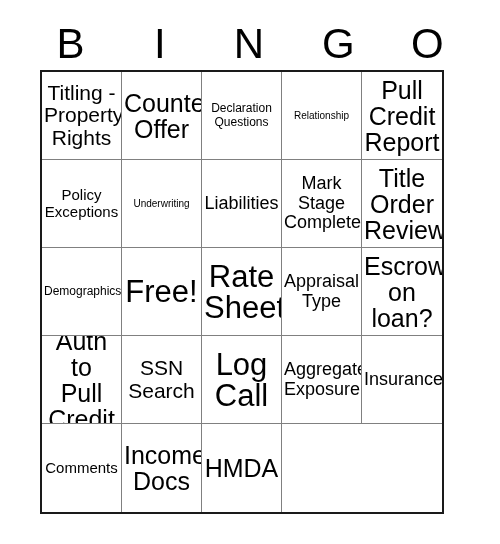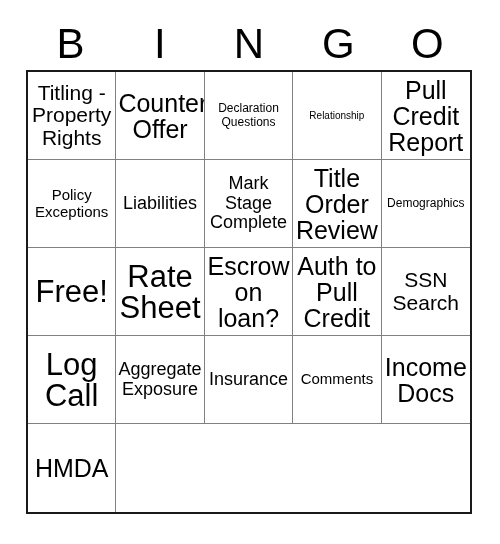--- a/index.html
+++ b/index.html
@@ -40,23 +40,23 @@
     line-height: 46px;
     font-weight: 400;
     letter-spacing: 0px;
     color: #000000;
     font-family: "Liberation Sans", sans-serif;
   }
 
   
   #bingo-grid {
     position: absolute;
-    left: 26px;
+    left: 40px;
     top: 70px;
-    width: 446px;
+    width: 404px;
     height: 444px;
     box-sizing: border-box;
     border: 2px solid #1a1a1a;
     background: #ffffff;
     display: grid;
     grid-template-columns: repeat(5, 1fr);
     grid-template-rows: repeat(5, 1fr);
   }
 
   .bingo-cell {
@@ -124,20 +124,23 @@
       </div>
       <div class="bingo-cell sz-xl">
         <span class="cell-text">Pull
 Credit
 Report</span>
       </div>
       <div class="bingo-cell sz-sm">
         <span class="cell-text">Policy
 Exceptions</span>
       </div>
+      <div class="bingo-cell sz-xs">
+        <span class="cell-text">Underwriting</span>
+      </div>
       <div class="bingo-cell sz-md">
         <span class="cell-text">Liabilities</span>
       </div>
       <div class="bingo-cell sz-md">
         <span class="cell-text">Mark
 Stage
 Complete</span>
       </div>
       <div class="bingo-cell sz-xl">
         <span class="cell-text">Title
@@ -147,20 +150,24 @@
       <div class="bingo-cell sz-xxs">
         <span class="cell-text">Demographics</span>
       </div>
       <div class="bingo-cell sz-xxl">
         <span class="cell-text">Free!</span>
       </div>
       <div class="bingo-cell sz-xxl">
         <span class="cell-text">Rate
 Sheet</span>
       </div>
+      <div class="bingo-cell sz-md">
+        <span class="cell-text">Appraisal
+Type</span>
+      </div>
       <div class="bingo-cell sz-xl">
         <span class="cell-text">Escrow
 on
 loan?</span>
       </div>
       <div class="bingo-cell sz-xl">
         <span class="cell-text">Auth to
 Pull
 Credit</span>
       </div>

